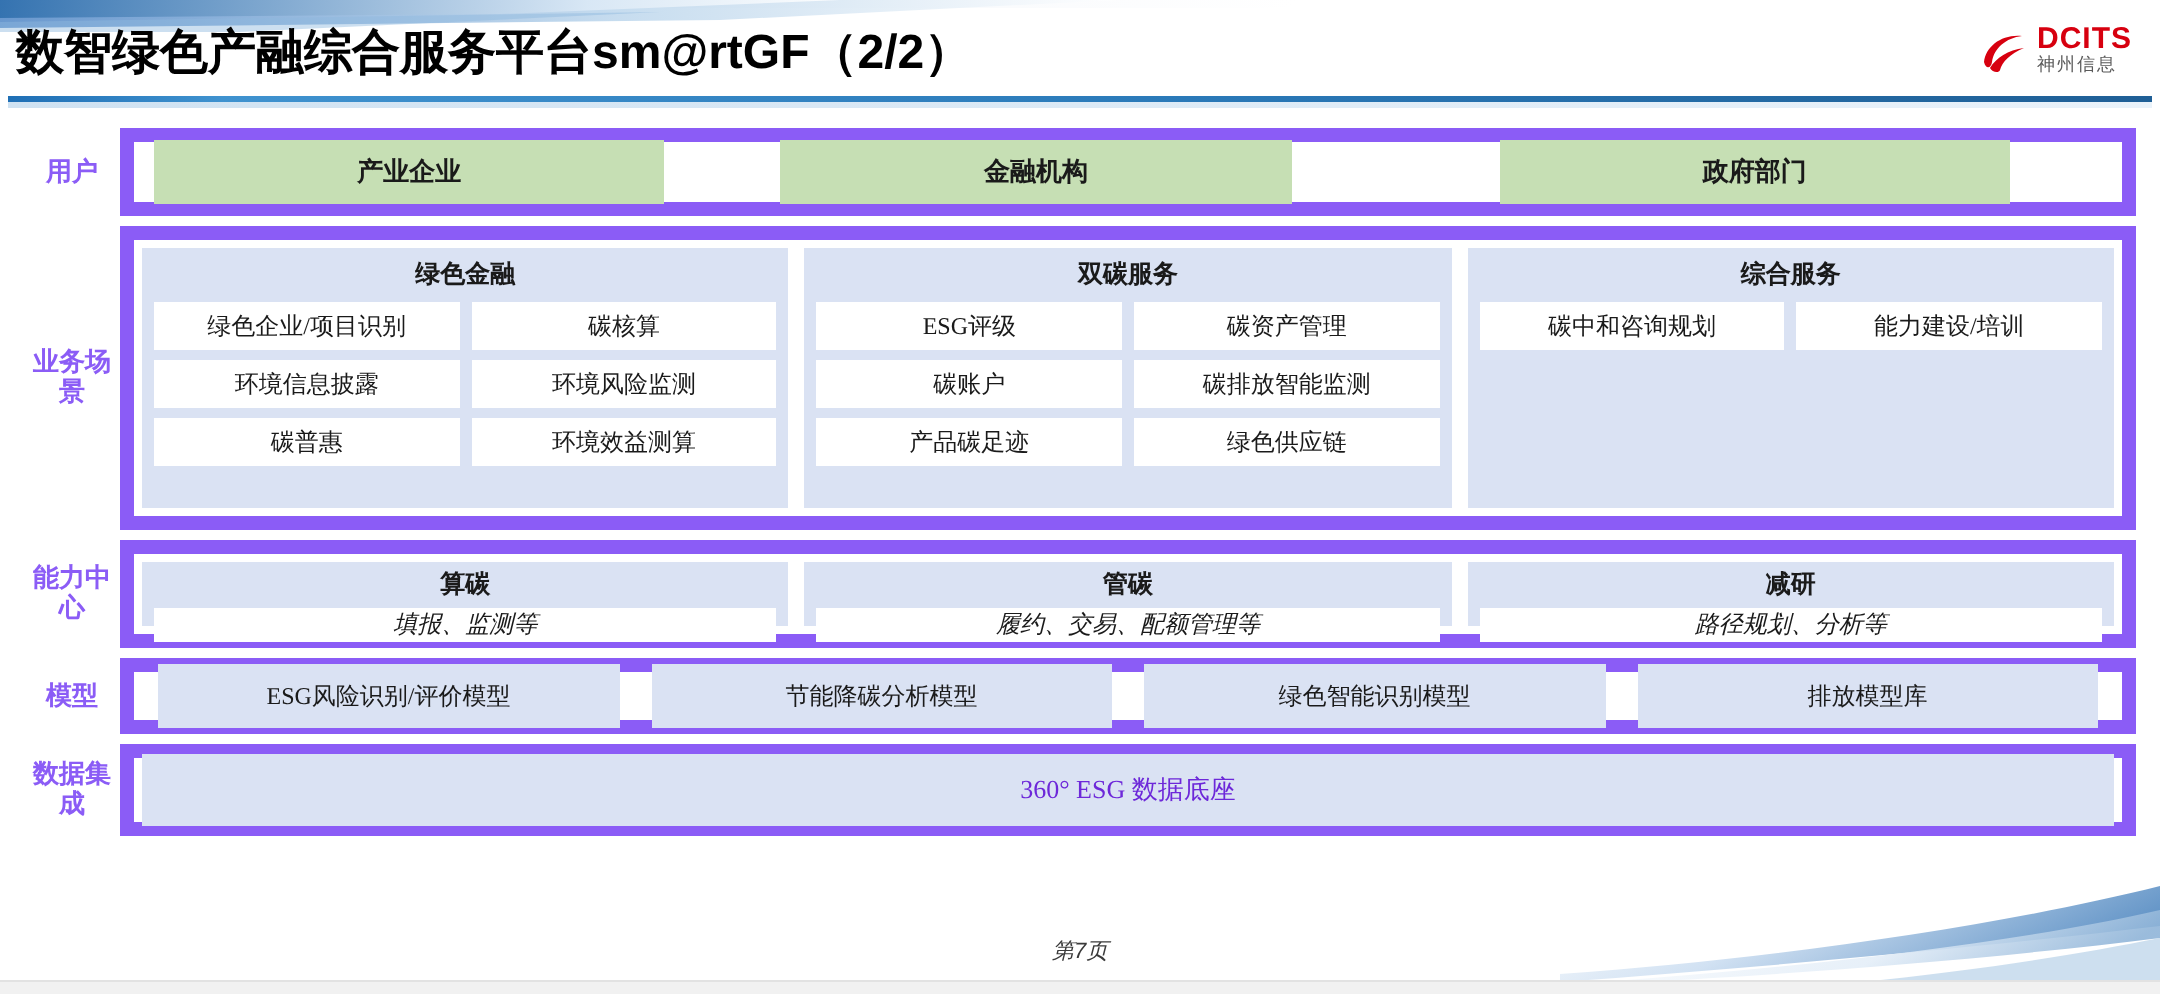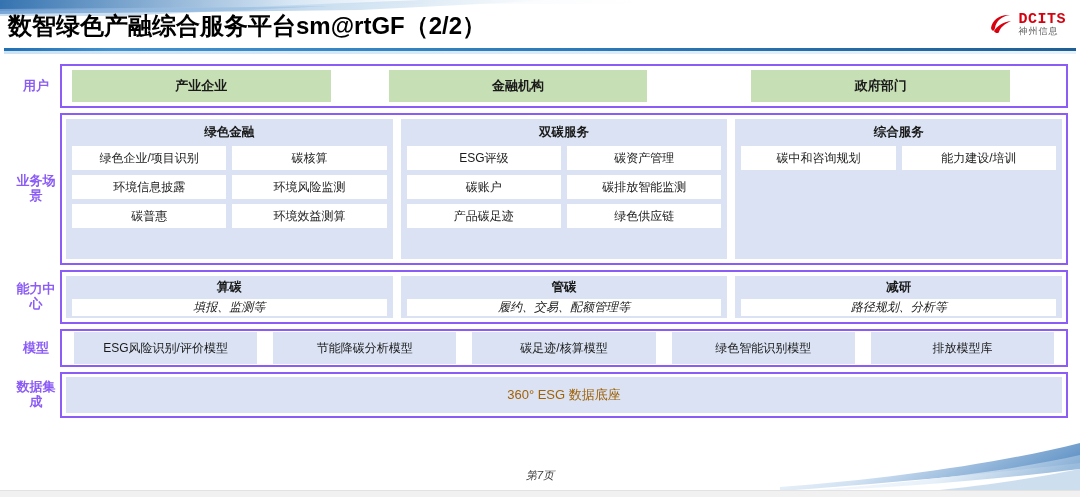--- a/index.html
+++ b/index.html
@@ -54,23 +54,22 @@
     font-size: 24px;
     font-weight: bold;
     color: #000000;
     letter-spacing: 0px;
     white-space: nowrap;
   }
   .logo {
     position: absolute;
     right: 14px; top: 8px;
     display: flex;
-    align-items: flex-start;
+    align-items: flex-end;
     gap: 4px;
-    font-family: Liberation Mono, monospace;
   }
   .logo-mark {
     width: 26px; height: 22px;
     position: relative;
   }
   .logo-text { line-height: 1; }
   .logo-en {
     font-size: 15px;
     font-weight: bold;
     color: #d7000f;
@@ -115,25 +114,26 @@
     justify-content: center;
     text-align: center;
     font-size: 13px;
     font-weight: bold;
     color: #8b5cf6;
     line-height: 1.15;
     padding: 0 2px;
   }
   .row-body {
     flex: 1;
-    border: 2px solid #8b5cf6;
+    border: 7px solid #8b5cf6;
     background: #ffffff;
     display: flex;
     align-items: center;
     padding: 4px;
+    font-family: Liberation Serif, serif;
   }
 
   
   .row-users .row-body { height: 44px; gap: 0; }
   .user-cell {
     flex: 1;
     display: flex;
     align-items: center;
     justify-content: center;
     padding: 0 6px;
@@ -240,21 +240,21 @@
   
   .row-data .row-body { height: 46px; }
   .data-box {
     width: 100%;
     height: 36px;
     background: #dae2f3;
     display: flex;
     align-items: center;
     justify-content: center;
     font-size: 13px;
-    color: #a16207;
+    color: #6d28d9;
   }
 
   
   .footer {
     position: absolute;
     left: 0; bottom: 14px;
     width: 1080px;
     text-align: center;
     font-size: 11px;
     font-style: italic;
@@ -383,23 +383,20 @@
     <div class="row row-model">
       <div class="row-label">模型</div>
       <div class="row-body">
         <div class="model-cell">
           <div class="model-box">ESG风险识别/评价模型</div>
         </div>
         <div class="model-cell">
           <div class="model-box">节能降碳分析模型</div>
         </div>
         <div class="model-cell">
-          <div class="model-box">碳足迹/核算模型</div>
-        </div>
-        <div class="model-cell">
           <div class="model-box">绿色智能识别模型</div>
         </div>
         <div class="model-cell">
           <div class="model-box">排放模型库</div>
         </div>
       </div>
     </div>
 
     <div class="row row-data">
       <div class="row-label">数据集成</div>

